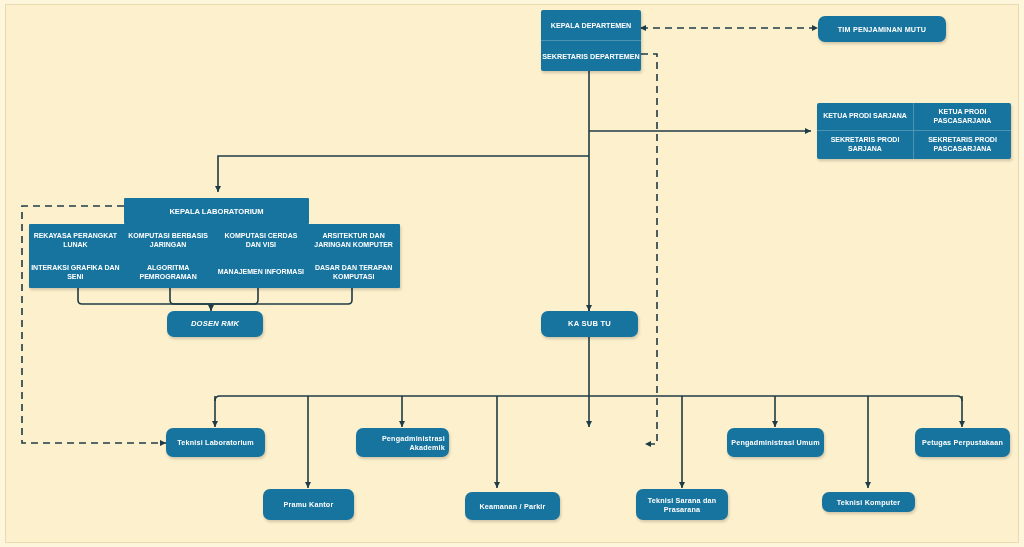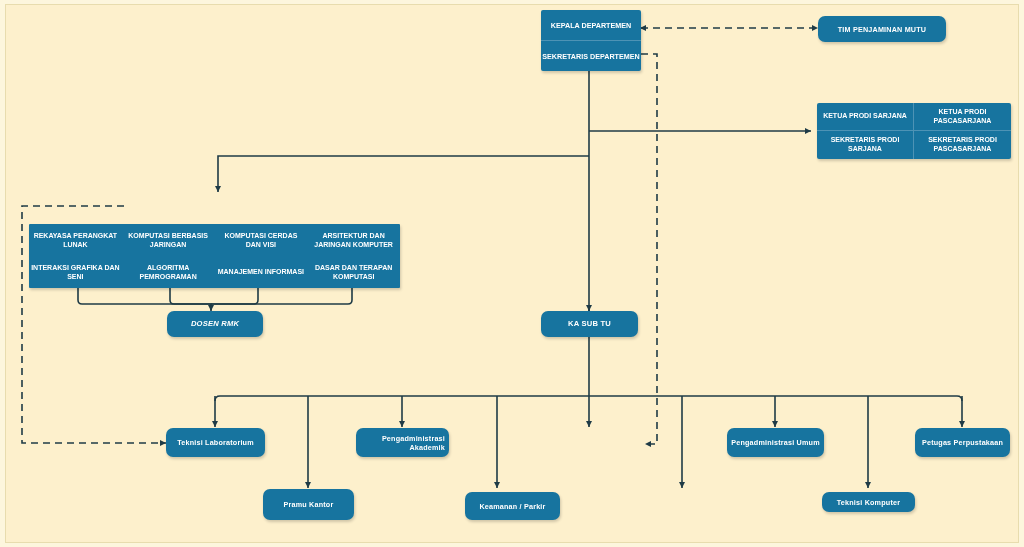--- a/index.html
+++ b/index.html
@@ -153,20 +153,21 @@
 
   <div class="node fs7" style="left:818px;top:16px;width:128px;height:26px;">TIM PENJAMINAN MUTU</div>
 
   <div class="grid2" style="left:817px;top:103px;width:194px;height:56px;">
     <div class="cell">KETUA PRODI SARJANA</div>
     <div class="cell">KETUA PRODI PASCASARJANA</div>
     <div class="cell">SEKRETARIS PRODI SARJANA</div>
     <div class="cell">SEKRETARIS PRODI PASCASARJANA</div>
   </div>
 
+  <div id="lab-header" style="left:124px;top:198px;width:185px;height:26px;">KEPALA LABORATORIUM</div>
 
   <div id="lab-grid" style="left:29px;top:224px;width:371px;height:64px;">
     <div class="cell">REKAYASA PERANGKAT LUNAK</div>
     <div class="cell">KOMPUTASI BERBASIS JARINGAN</div>
     <div class="cell">KOMPUTASI CERDAS DAN VISI</div>
     <div class="cell">ARSITEKTUR DAN JARINGAN KOMPUTER</div>
     <div class="cell">INTERAKSI GRAFIKA DAN SENI</div>
     <div class="cell">ALGORITMA PEMROGRAMAN</div>
     <div class="cell">MANAJEMEN INFORMASI</div>
     <div class="cell">DASAR DAN TERAPAN KOMPUTASI</div>
@@ -176,14 +177,15 @@
 
   <div class="node fs75" style="left:541px;top:311px;width:97px;height:26px;">KA SUB TU</div>
 
   <div class="node fs7" style="left:166px;top:428px;width:99px;height:29px;">Teknisi Laboratorium</div>
   <div class="node fs7" style="left:356px;top:428px;width:93px;height:29px;text-align:right;">Pengadministrasi Akademik</div>
   <div class="node fs7" style="left:727px;top:428px;width:97px;height:29px;">Pengadministrasi Umum</div>
   <div class="node fs7" style="left:915px;top:428px;width:95px;height:29px;">Petugas Perpustakaan</div>
 
   <div class="node fs7" style="left:263px;top:489px;width:91px;height:31px;">Pramu Kantor</div>
   <div class="node fs7" style="left:449px;top:492px;width:95px;height:28px;margin-left:16px;">Keamanan / Parkir</div>
+  <div class="node fs7" style="left:636px;top:489px;width:92px;height:31px;">Teknisi Sarana dan Prasarana</div>
   <div class="node fs7" style="left:822px;top:492px;width:93px;height:20px;">Teknisi Komputer</div>
 </div>
 
 </body></html>

